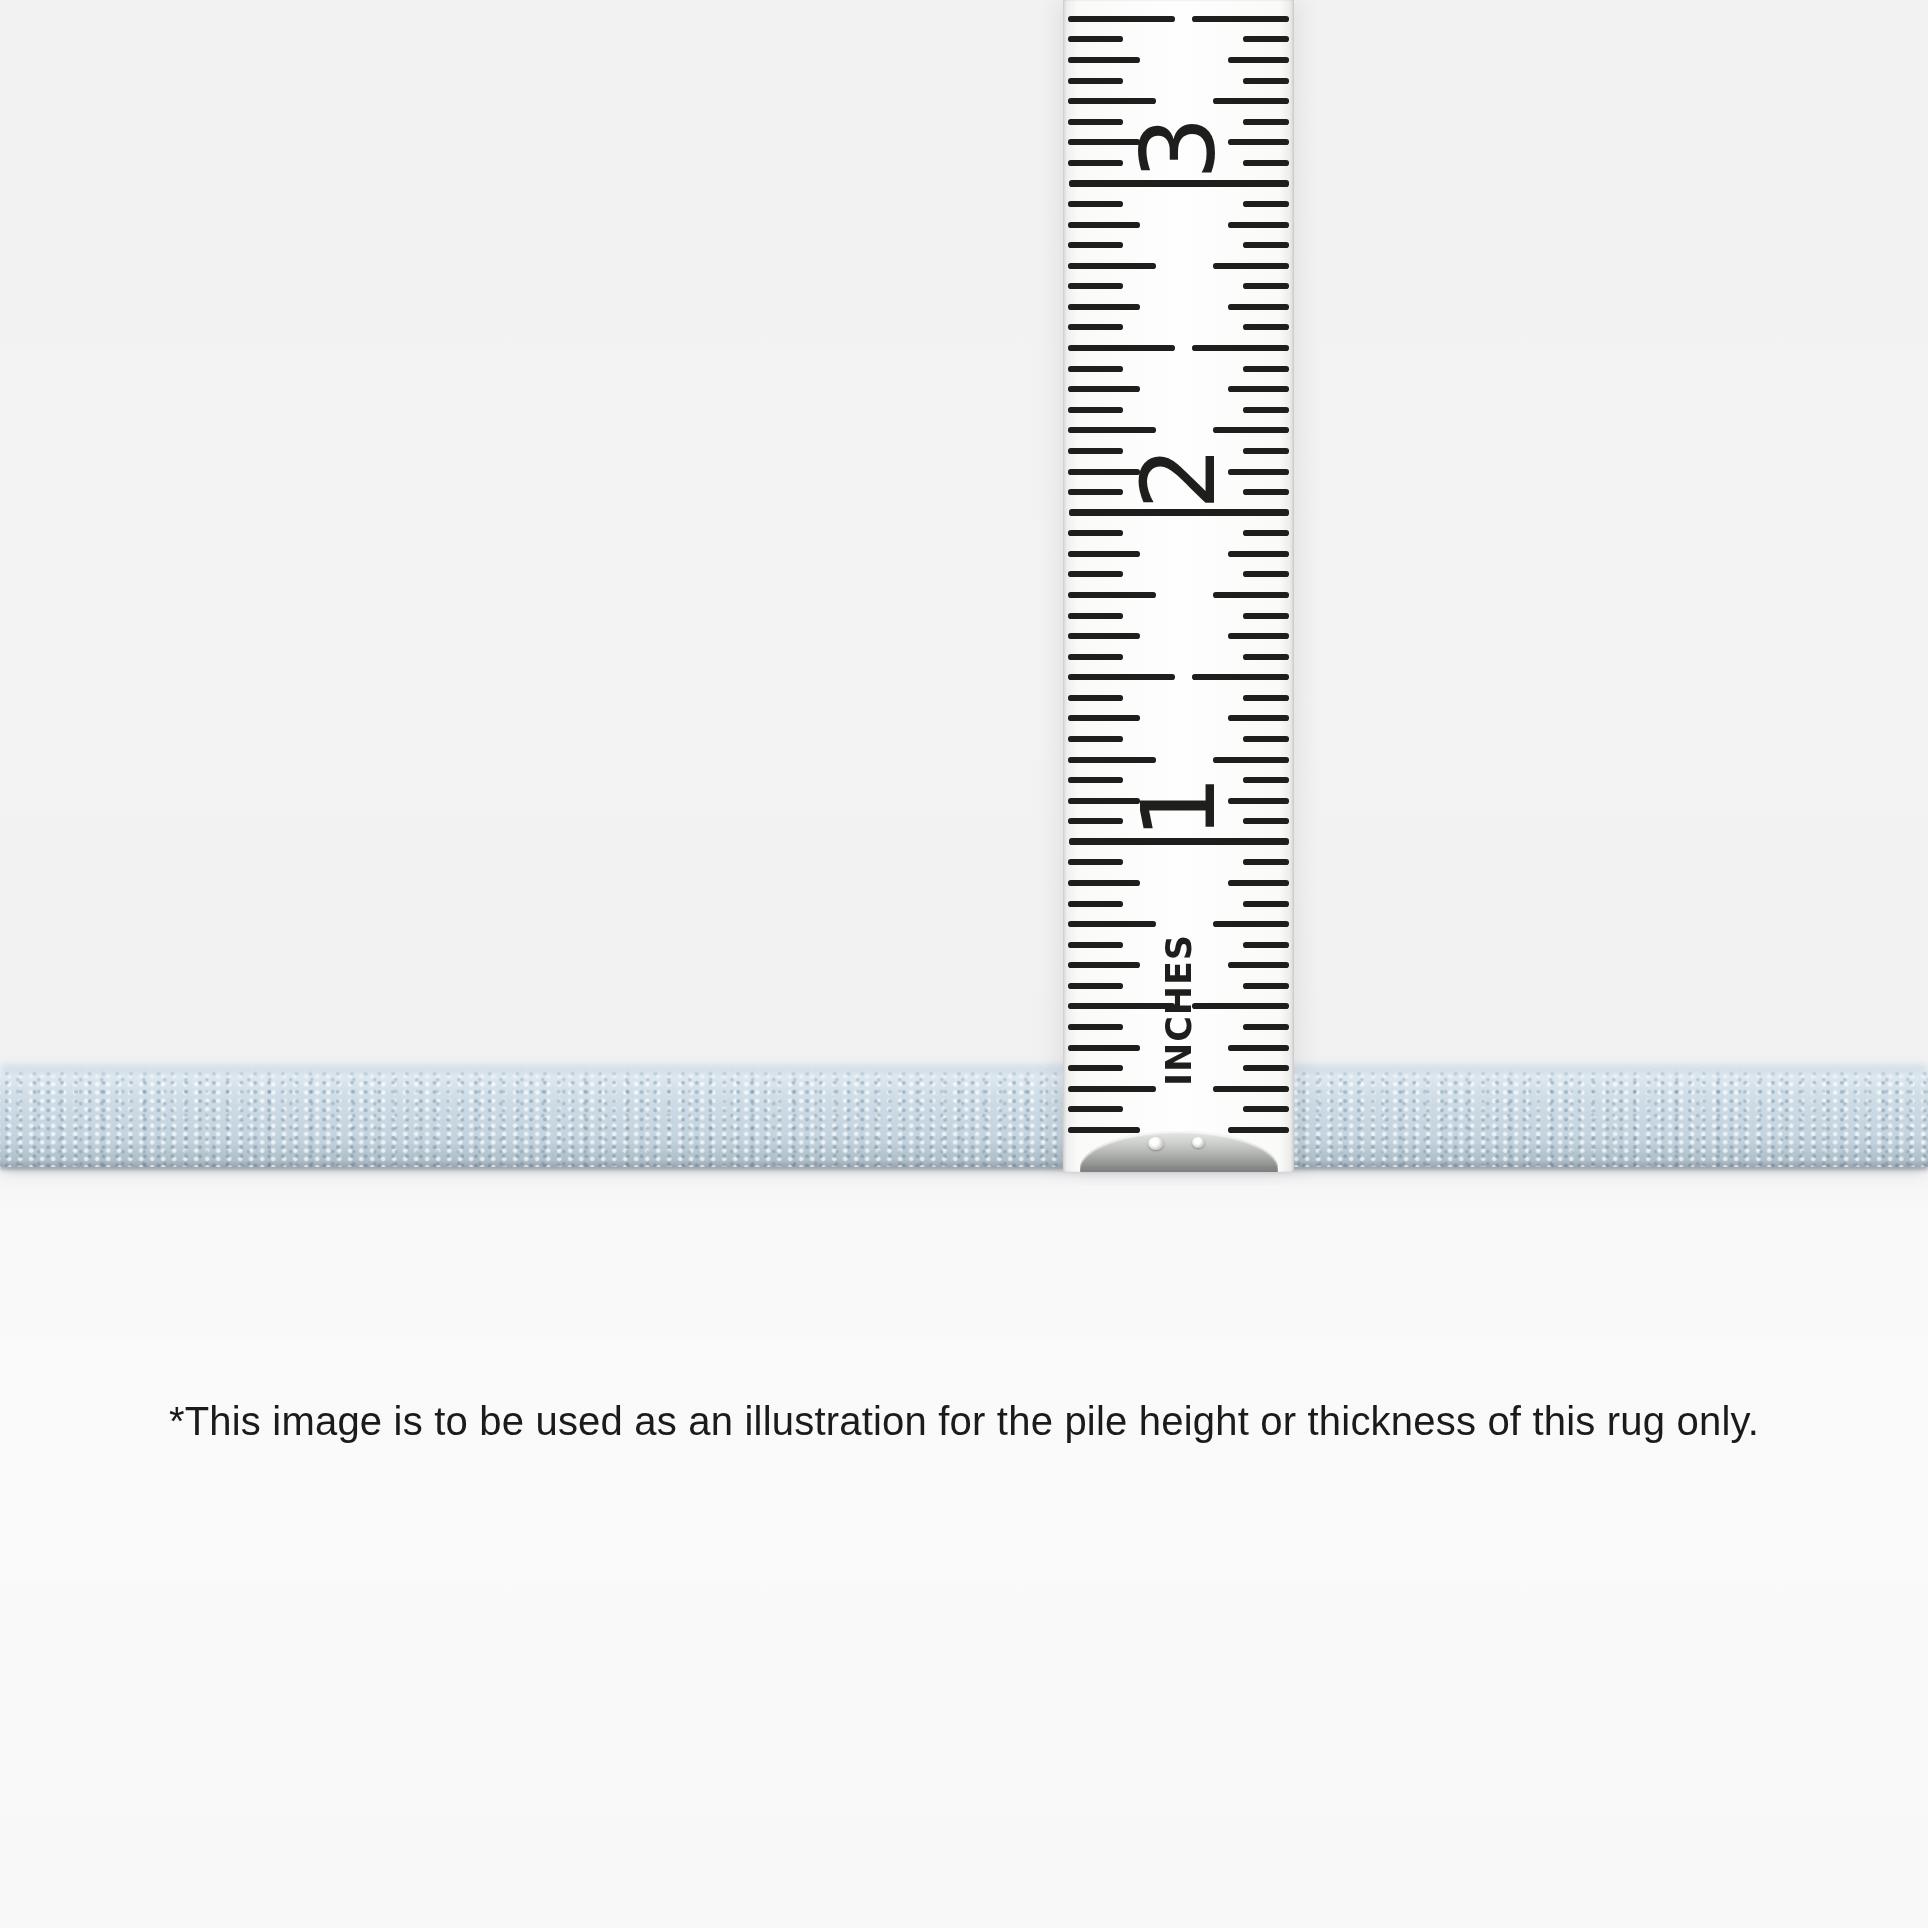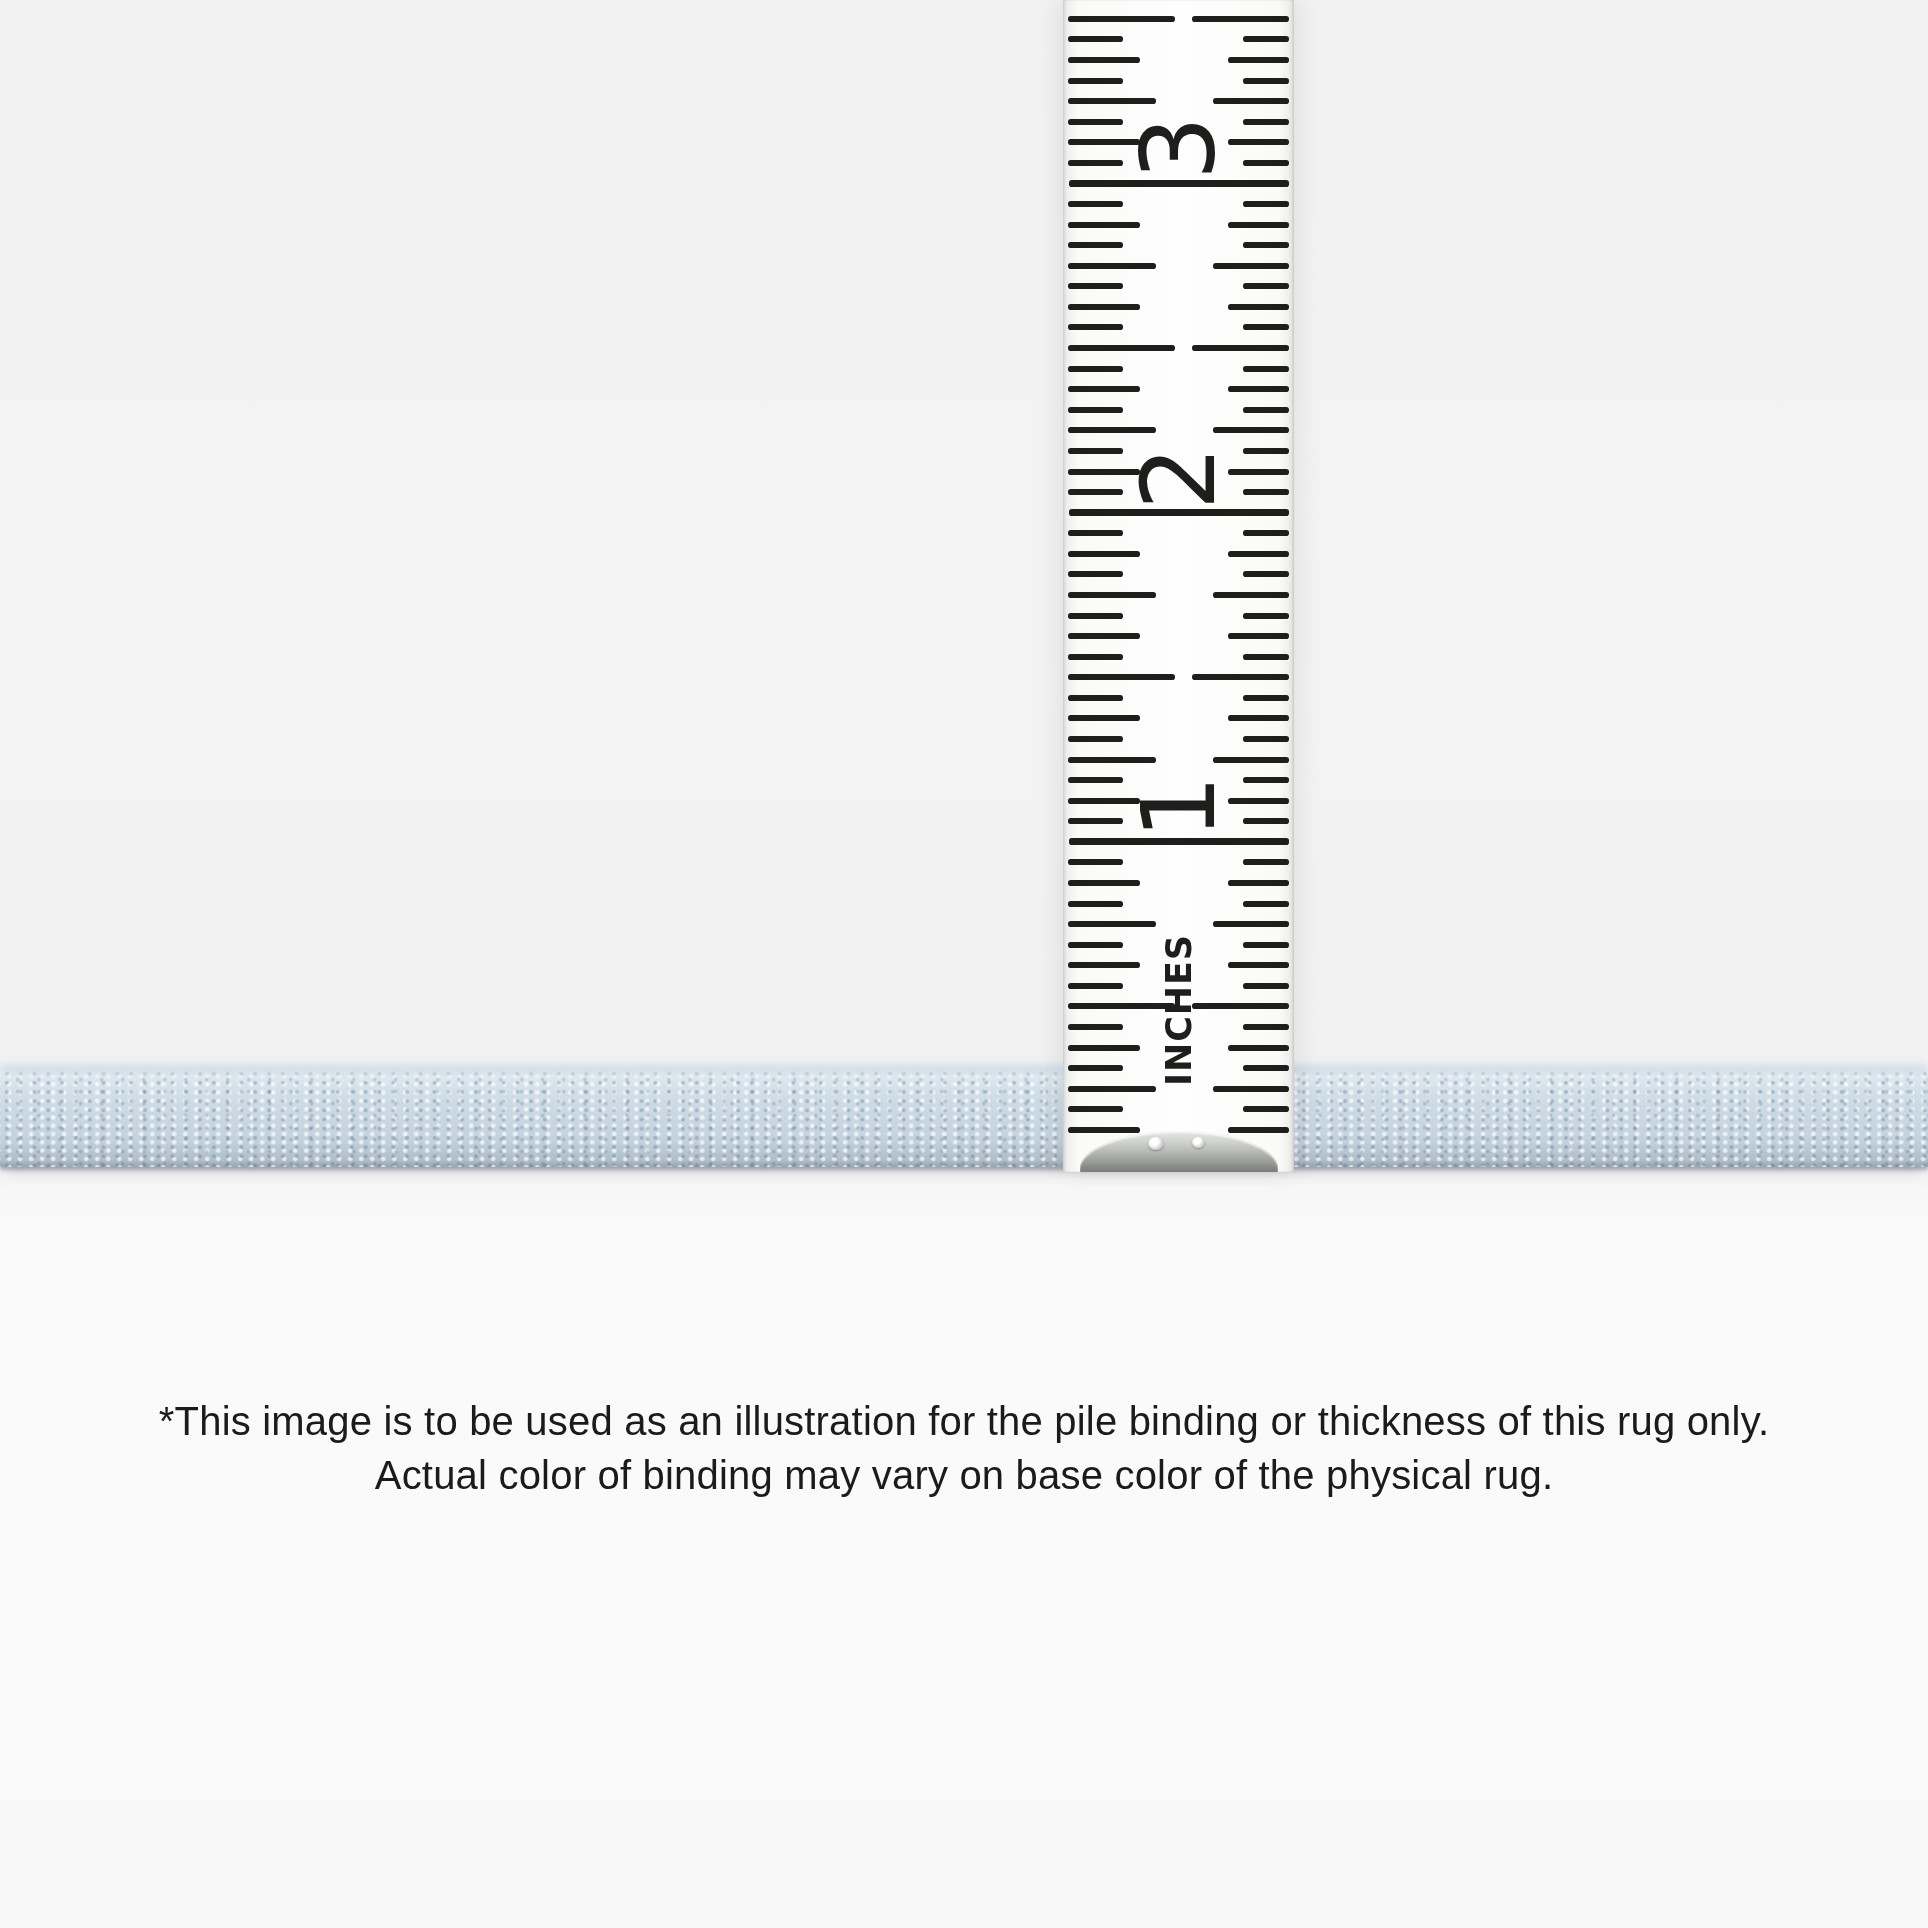--- a/index.html
+++ b/index.html
@@ -202,17 +202,16 @@
       <div class="tick left" style="top: 16px; width: 107px;"></div>
       <div class="tick right" style="top: 16px; width: 97px;"></div>
     </div>
 
   <div id="metal-tip">
     <div class="rivet a"></div>
     <div class="rivet b"></div>
   </div>
 
   <div id="disclaimer">
-    <div>*This image is to be used as an illustration for the pile binding or thickness of this rug only.</div>
-    <div>Actual color of binding may vary on base color of the physical rug.</div>
+    <div>*This image is to be used as an illustration for the pile height or thickness of this rug only.</div>
   </div>
 </div>
 
 
 </body></html>

